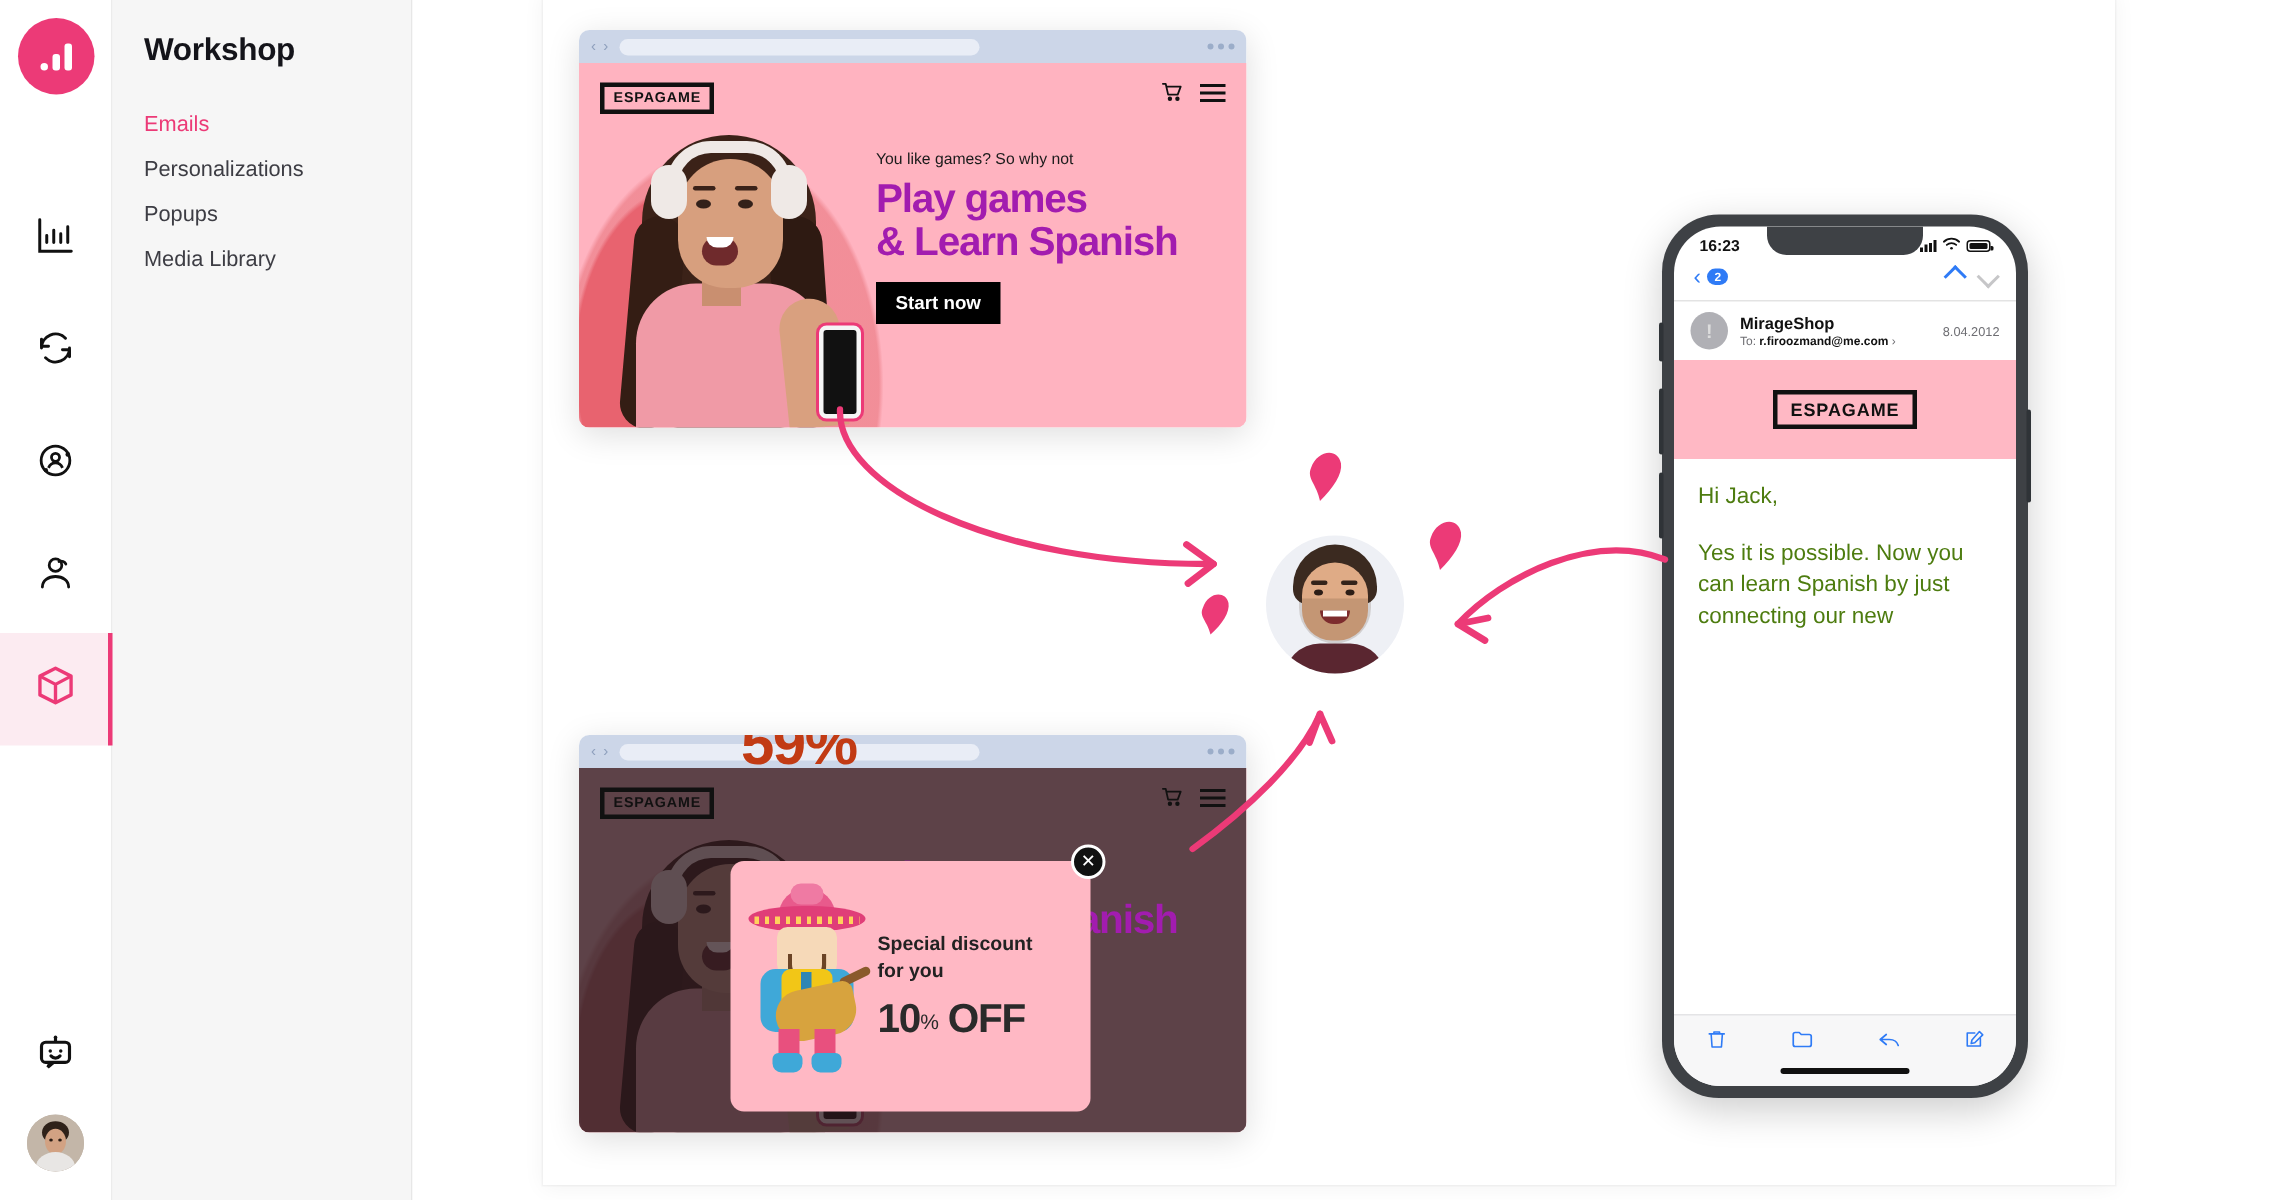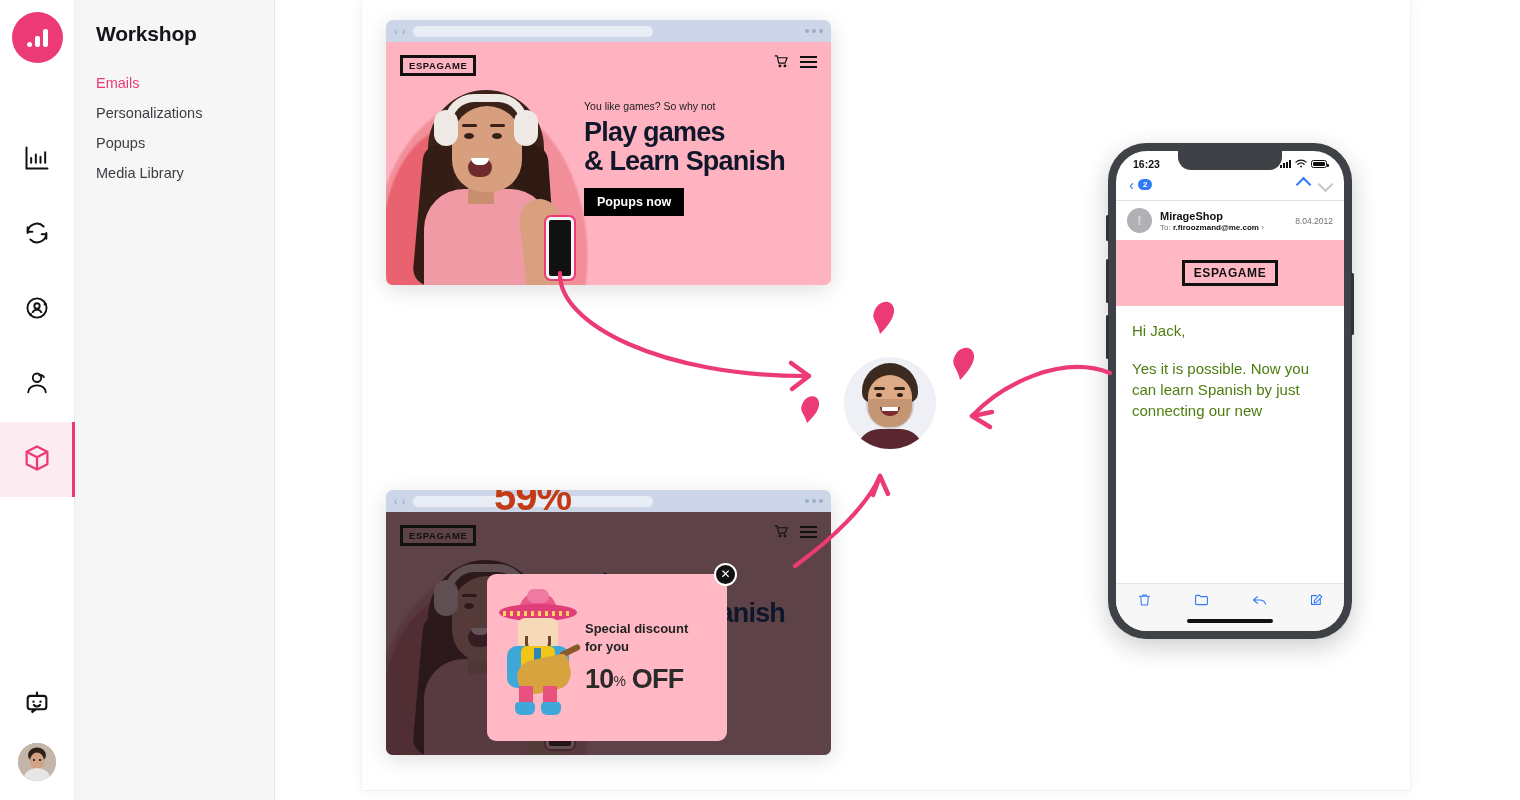--- a/index.html
+++ b/index.html
@@ -98,21 +98,21 @@
     font-size: 9.5px; font-weight: 700; letter-spacing: .6px;
     padding: 2px 6px; color: #111; font-family: "Liberation Sans", sans-serif;
   }
   .hero-icons { position: absolute; right: 14px; top: 12px; display: flex; align-items: center; gap: 11px; }
   .cart { width: 15px; height: 15px; }
   .burger { width: 17px; display: flex; flex-direction: column; gap: 3px; }
   .burger i { height: 2px; background: #111; display: block; }
 
   .hero-copy { position: absolute; left: 198px; top: 58px; }
   .hero-kicker { font-size: 10.5px; color: #1b1b1b; font-weight: 500; margin-bottom: 6px; }
-  .hero-title { font-size: 27px; line-height: 1.08; font-weight: 700; color: #0f172a; letter-spacing: -.8px; }
+  .hero-title { font-size: 27px; line-height: 1.08; font-weight: 700; color: #a21caf; letter-spacing: -.8px; }
   .hero-btn {
     display: inline-block; margin-top: 12px; background: #000; color: #fff;
     font-size: 12.5px; font-weight: 700; padding: 7px 13px;
   }
 
   
   .model { position: absolute; left: 18px; bottom: 0; width: 190px; height: 215px; }
   .m-hair {
     position: absolute; left: 24px; top: 20px; width: 116px; height: 196px;
     background: #3b2218; border-radius: 58px 58px 30px 30px;
@@ -188,21 +188,21 @@
   .ca-brow { position: absolute; width: 11px; height: 2.5px; background: #33231a; border-radius: 2px; }
   .ca-mouth { position: absolute; left: 36px; top: 50px; width: 20px; height: 9px; background: #7d2c2e; border-radius: 0 0 10px 10px; }
   .ca-mouth i { position: absolute; left: 2px; top: 0; width: 16px; height: 4px; background: #fff; }
   .ca-beard { position: absolute; left: 22px; top: 42px; width: 48px; height: 30px; border-radius: 0 0 24px 24px; background: rgba(80,55,40,.18); }
   .ca-shirt { position: absolute; left: 12px; bottom: -6px; width: 68px; height: 26px; background: #5a2630; border-radius: 24px 24px 0 0; }
 
   .deco { position: absolute; inset: 0; pointer-events: none; z-index: 4; }
 
   
   .phone {
-    position: absolute; left: 1120px; top: 143px; width: 244px; height: 496px;
+    position: absolute; left: 1120px; top: 143px; width: 244px; height: 589px;
     background: #3e4145; border-radius: 38px; padding: 8px;
     box-shadow: 0 8px 26px rgba(0,0,0,.2);
   }
   .phone-inner { position: relative; width: 100%; height: 100%; background: #fff; border-radius: 31px; overflow: hidden; }
   .notch {
     position: absolute; left: 50%; transform: translateX(-50%); top: 0;
     width: 104px; height: 19px; background: #3e4145; border-radius: 0 0 13px 13px; z-index: 4;
   }
   .ph-status {
     display: flex; align-items: center; justify-content: space-between;
@@ -429,21 +429,21 @@
             <div class="m-arm"></div>
               <div class="m-phone"></div>
           </div>
 
           <div class="hero-copy">
             <div class="hero-kicker">You like games? So why not</div>
             <div class="hero-title">
               <div>Play games</div>
               <div>&amp; Learn Spanish</div>
             </div>
-            <div class="hero-btn">Popups now</div>
+            <div class="hero-btn">Start now</div>
           </div>
         </div>
       </div>
 
       <div class="browser dimmed" style="left:24px; top:496px; width:445px; height:265px;">
         <div class="bw-chrome">
           <span class="bw-nav">‹&nbsp;›</span>
           <span class="bw-url"></span>
           <span class="bw-dots">
               <i></i>

